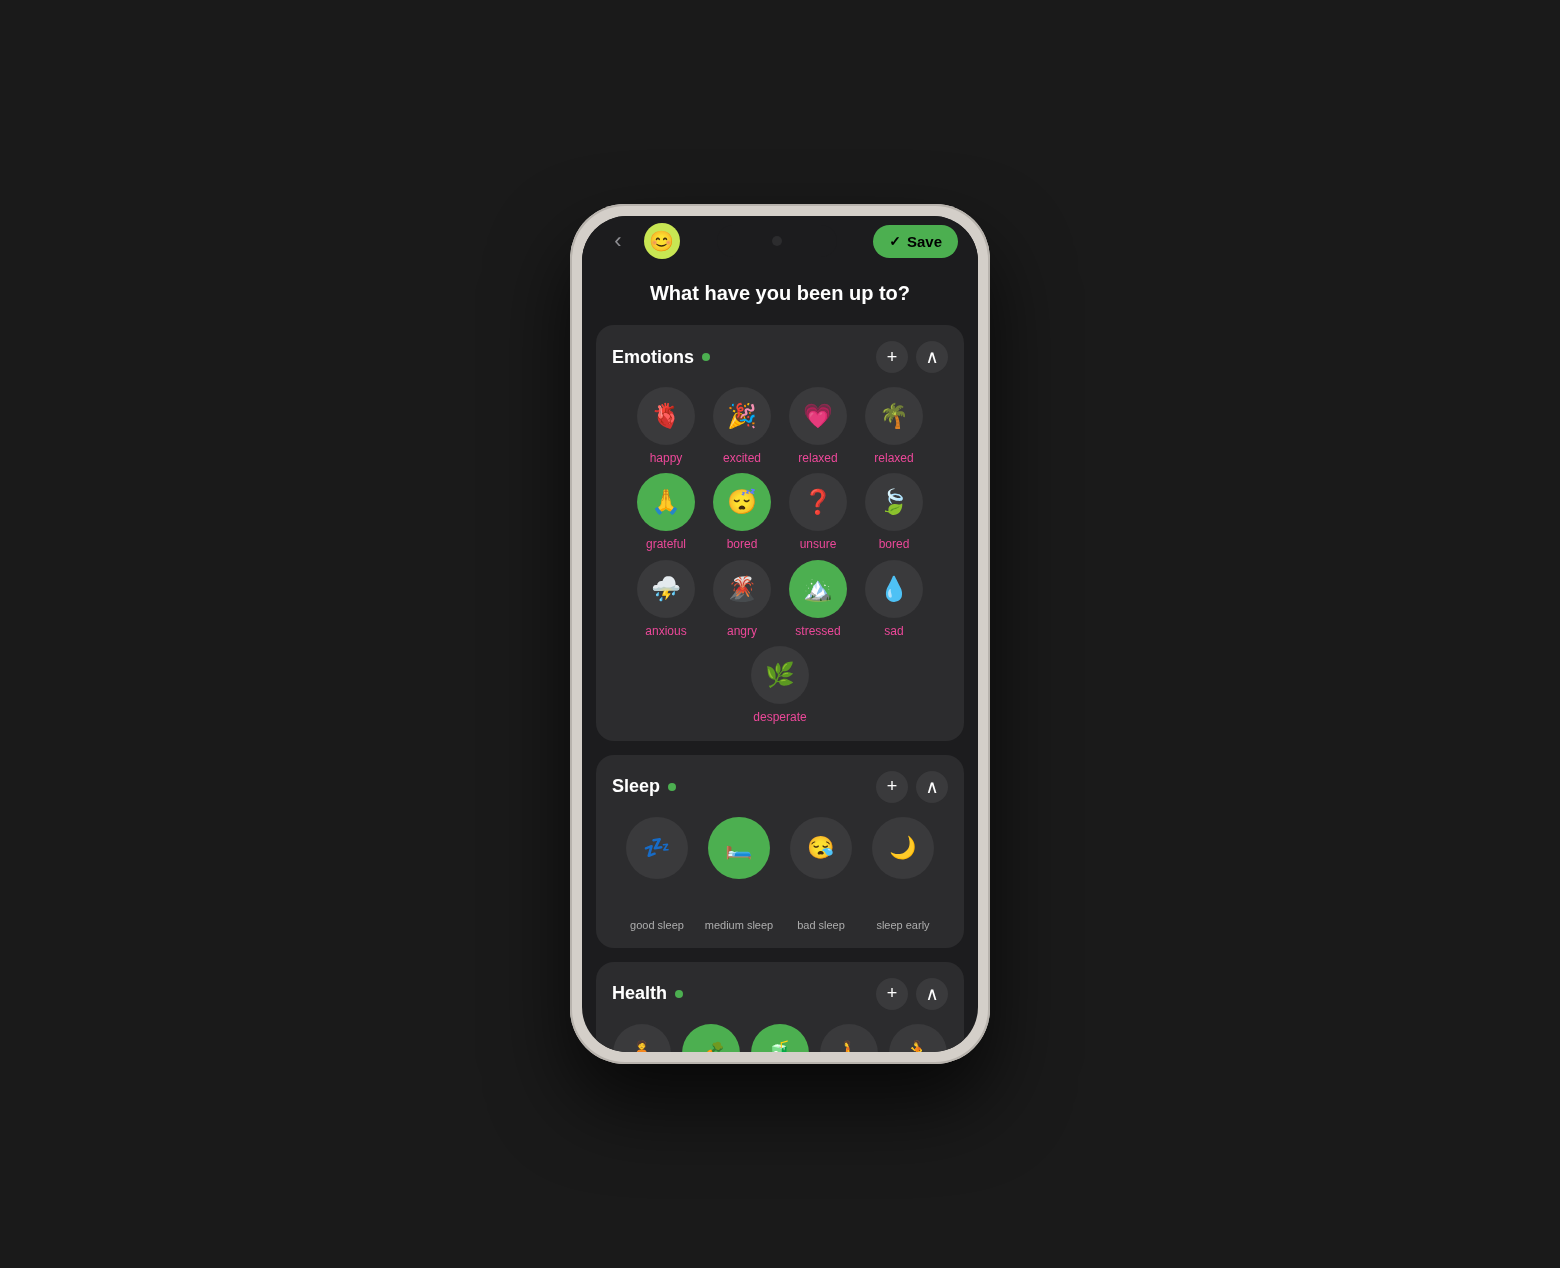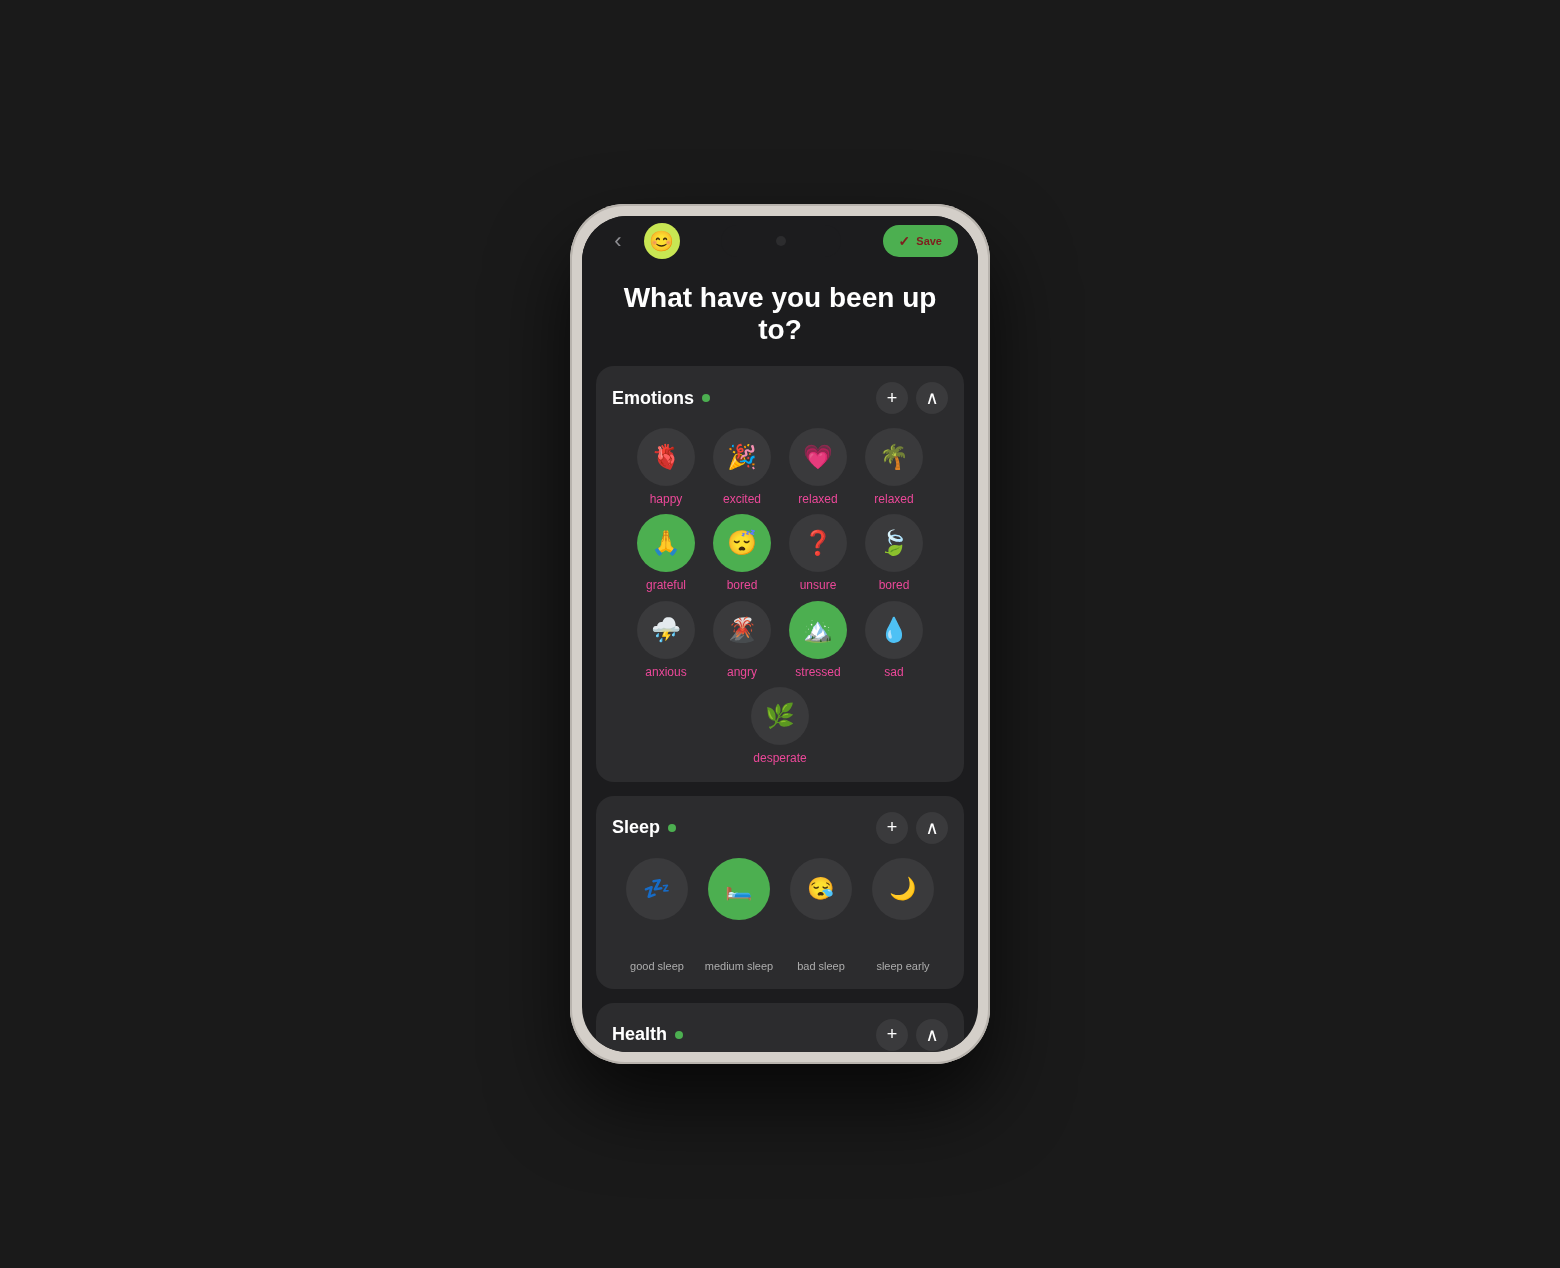--- a/index.html
+++ b/index.html
@@ -69,46 +69,46 @@
       justify-content: center;
     }
     .camera-dot {
       width: 10px;
       height: 10px;
       background: #2c2c2e;
       border-radius: 50%;
     }
     .save-btn {
       background: #4caf50;
-      color: #7f1d1d;
+      color: #000000;
       border: none;
       border-radius: 20px;
       padding: 8px 16px;
-      font-size: 11px;
+      font-size: 15px;
       font-weight: 600;
       cursor: pointer;
       display: flex;
       align-items: center;
       gap: 6px;
     }
     .save-btn::before {
       content: '✓';
       font-size: 14px;
     }
     .scroll-content {
       flex: 1;
       overflow-y: auto;
       padding: 0 14px 20px;
       scrollbar-width: none;
     }
     .scroll-content::-webkit-scrollbar { display: none; }
     .page-title {
       text-align: center;
       color: #ffffff;
-      font-size: 28px;
+      font-size: 20px;
       font-weight: 700;
       padding: 16px 20px 20px;
     }
     .section {
       background: #2c2c2e;
       border-radius: 18px;
       padding: 16px;
       margin-bottom: 14px;
     }
     .section-header {

